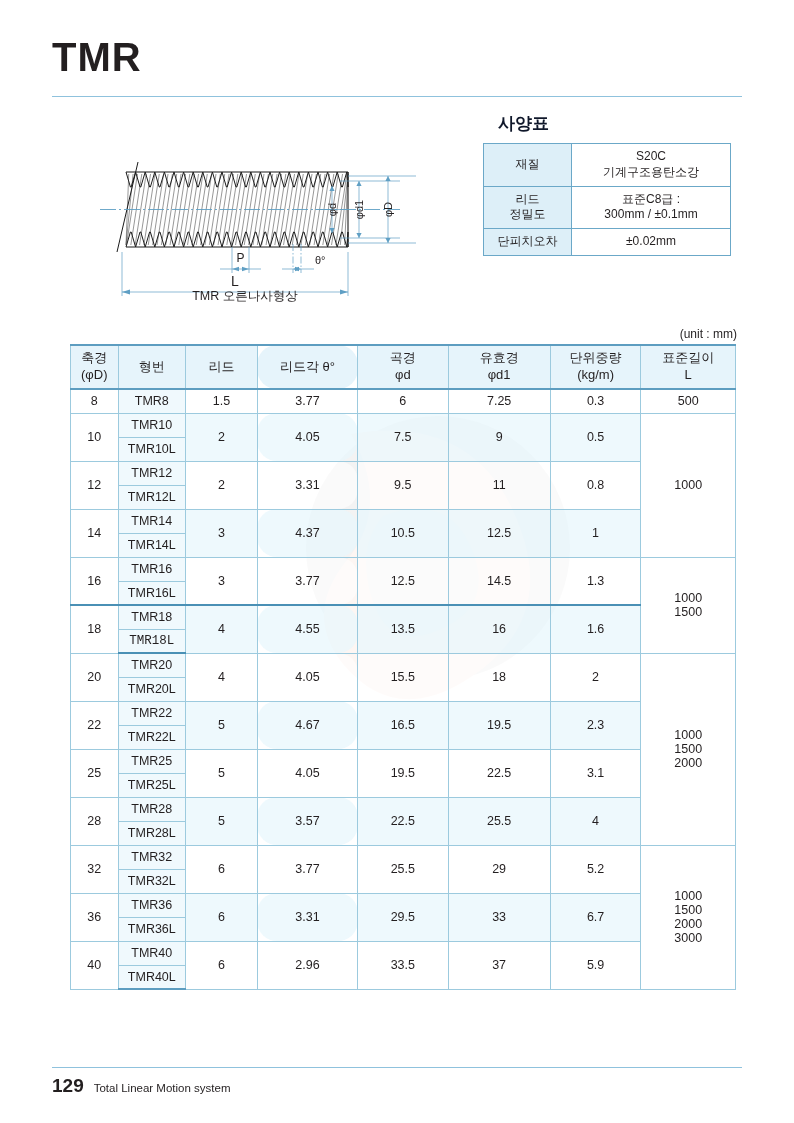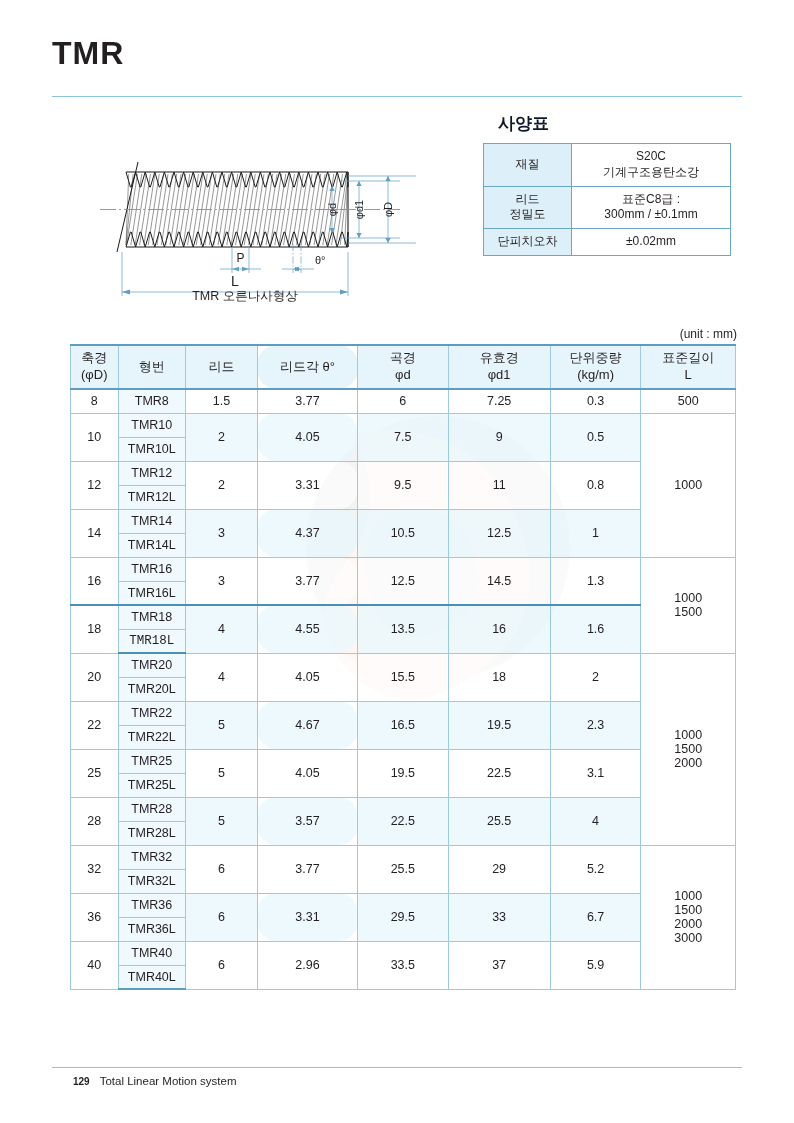--- a/index.html
+++ b/index.html
@@ -12,21 +12,21 @@
     color: #231f20;
     position: relative;
     overflow: hidden;
   }
 
   
   .page-title {
     position: absolute;
     left: 52px;
     top: 37px;
-    font-size: 32px;
+    font-size: 40px;
     font-weight: bold;
     letter-spacing: 1px;
     color: #231f20;
     line-height: 1;
   }
   .title-rule {
     position: absolute;
     left: 52px;
     top: 96px;
     width: 690px;
@@ -167,23 +167,22 @@
   }
   .footer {
     position: absolute;
     left: 52px;
     top: 1075px;
     font-size: 11.5px;
     color: #231f20;
   }
   .footer .pg {
     font-weight: bold;
-    font-size: 10px;
+    font-size: 19px;
     margin-right: 7px;
-    margin-left: 21px;
   }
 </style>
 </head>
 <body>
 
 <div class="page-title">TMR</div>
 <div class="title-rule"></div>
 
 <div class="diagram">
   <svg width="330" height="175" viewBox="0 0 330 175">

